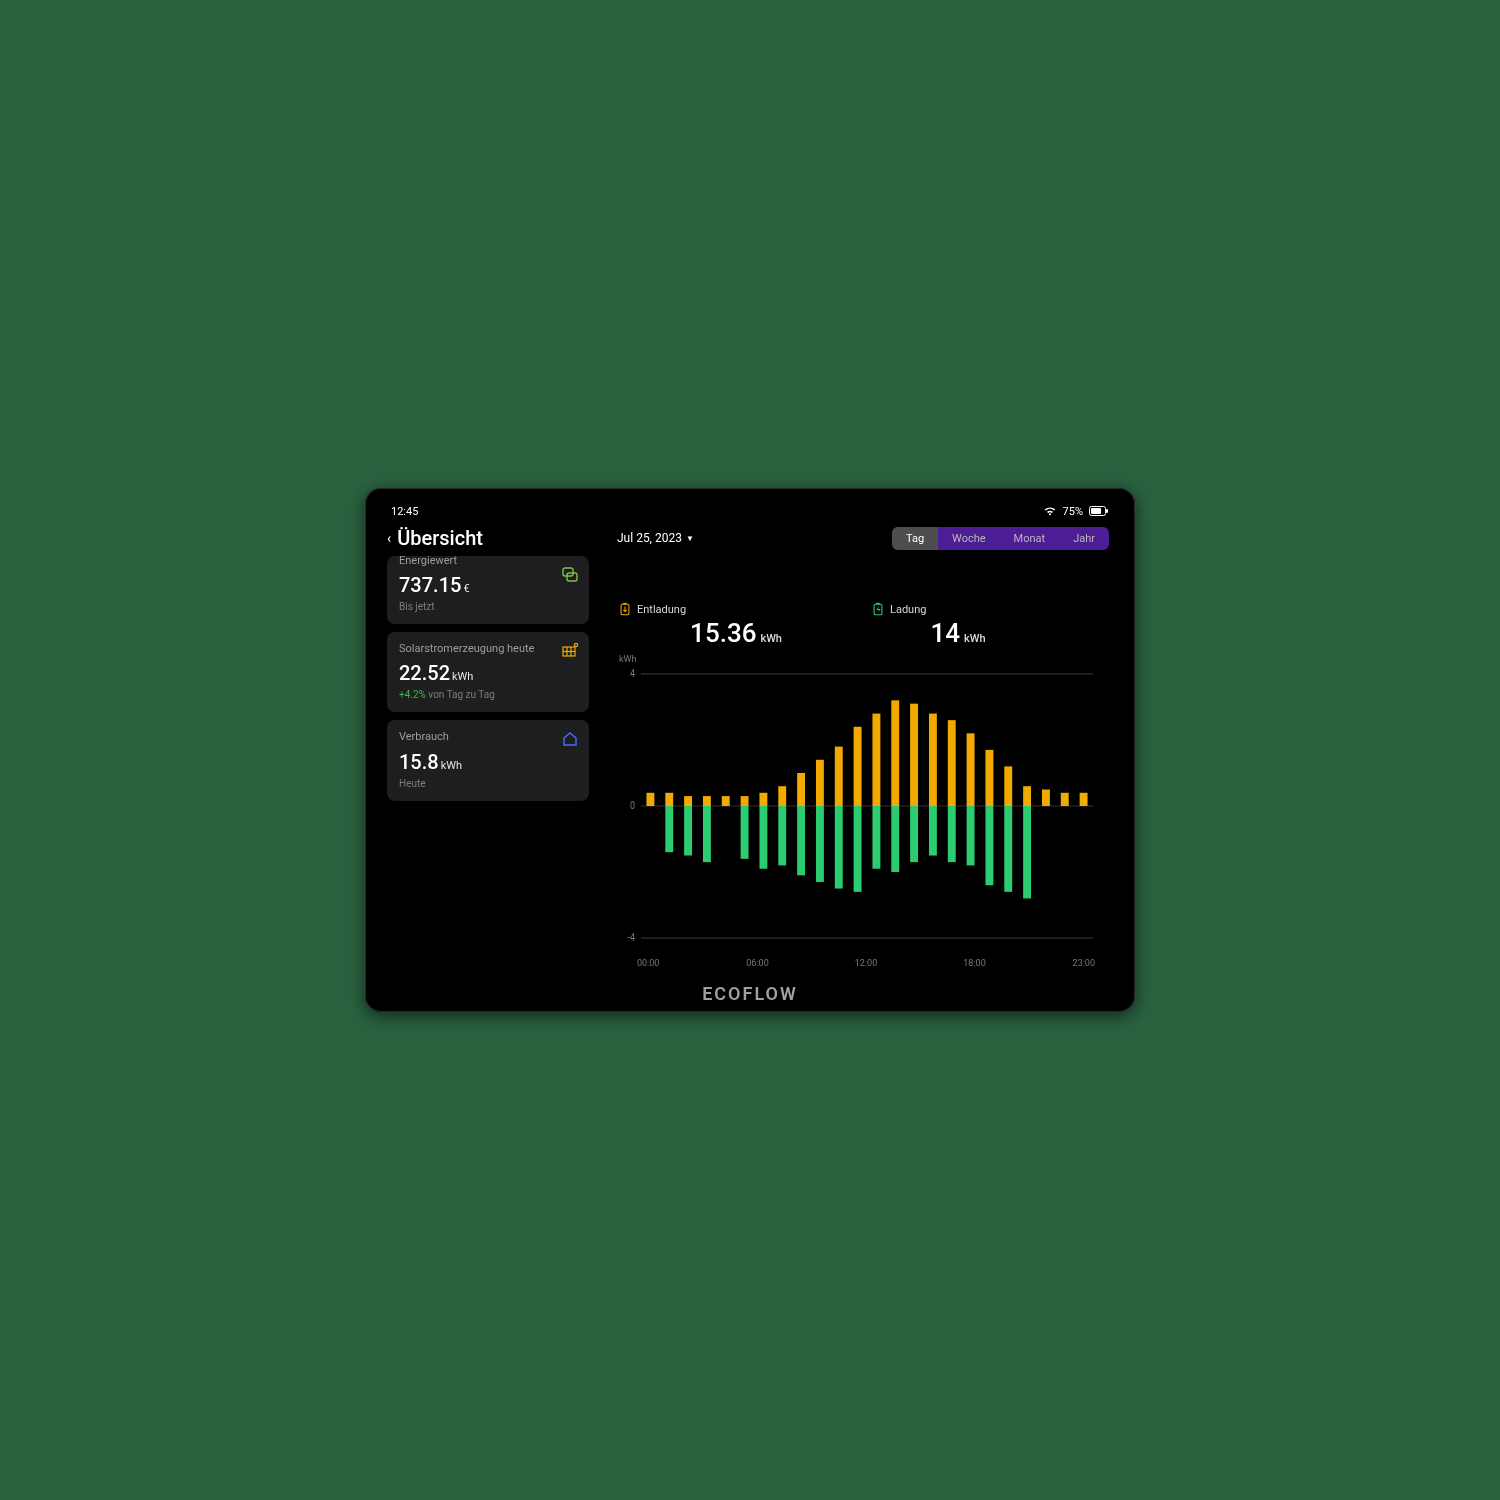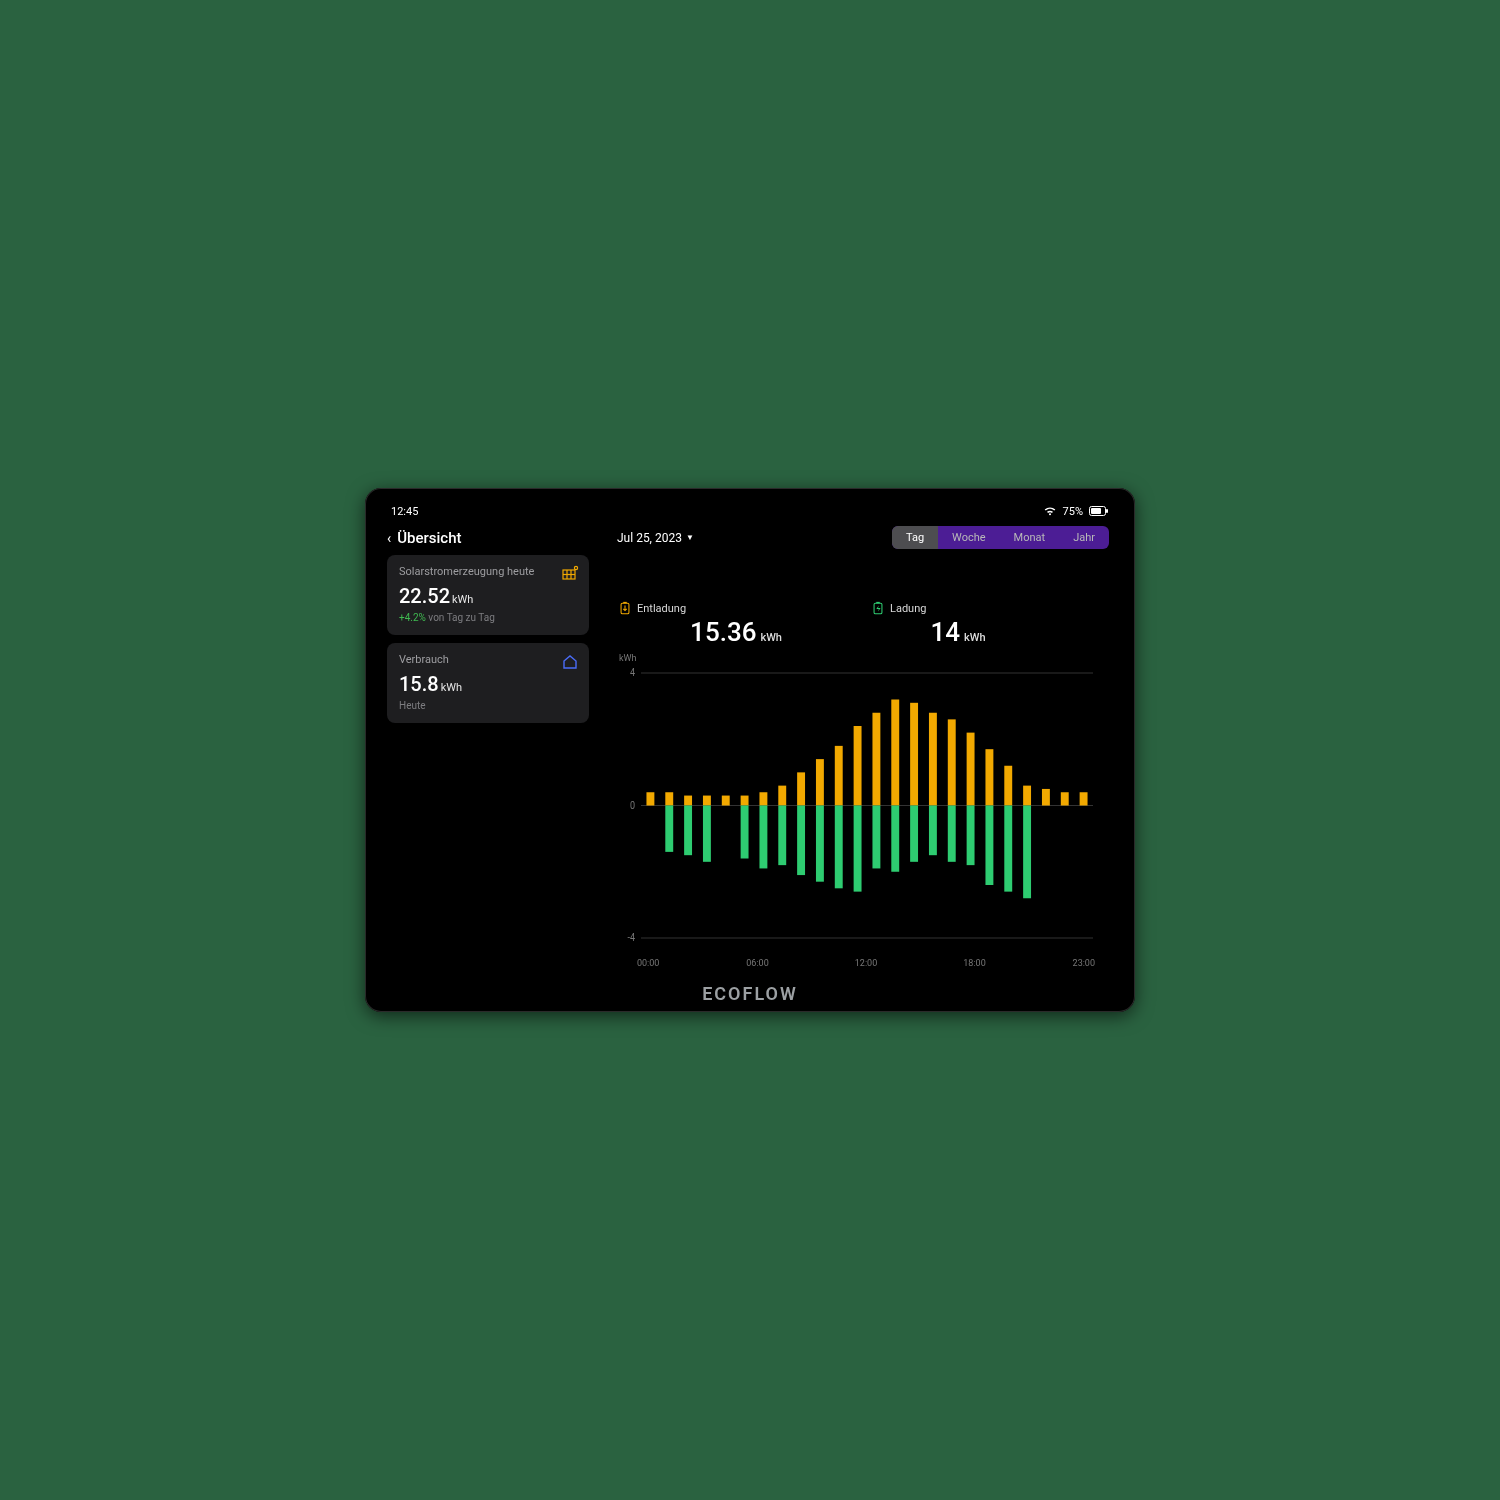--- a/index.html
+++ b/index.html
@@ -55,21 +55,21 @@
 
   
   .headerrow {
     display: flex;
     align-items: center;
     padding: 4px 12px 6px 8px;
     gap: 12px;
   }
   .back-area { display:flex; align-items:center; gap:6px; width: 210px; color:#fff; }
   .chev { font-size:14px; color:#fff; }
-  .title { font-size:15px; font-weight:500; color:#fff; }
+  .title { font-size:20px; font-weight:500; color:#fff; }
   .date-pick { color:#fff; font-size:12px; display:flex; align-items:center; gap:4px; margin-left: 8px; cursor:pointer; }
   .date-pick .tri { font-size:8px; }
   .spacer { flex:1; }
   .range-tabs {
     display:flex;
     background:#4c1d95;
     border-radius:6px;
     overflow:hidden;
   }
   .range-tabs .tab {
@@ -185,20 +185,33 @@
         <div class="tab">Woche</div>
         <div class="tab">Monat</div>
         <div class="tab">Jahr</div>
       </div>
     </div>
 
     <div class="body">
 
       <div class="sidebar">
 
+        <div class="card first-clip">
+          <span class="corner-icon">
+            <svg width="18" height="18" viewBox="0 0 18 18">
+                <g fill="none" stroke="#7ac142" stroke-width="1.4">
+                  <rect x="2" y="2" width="10" height="8" rx="2"></rect>
+                  <rect x="6" y="7" width="10" height="8" rx="2"></rect>
+                </g>
+              </svg>
+          </span>
+          <div class="label">Energiewert</div>
+          <div><span class="value">737.15</span><span class="unit">€</span></div>
+          <div class="sub">Bis jetzt</div>
+        </div>
 
         <div class="card">
           <span class="corner-icon">
             <svg width="18" height="18" viewBox="0 0 18 18">
                 <g fill="none" stroke="#f2a900" stroke-width="1.2">
                   <rect x="2" y="5" width="12" height="9"></rect>
                   <line x1="2" y1="9.5" x2="14" y2="9.5"></line>
                   <line x1="6" y1="5" x2="6" y2="14"></line>
                   <line x1="10" y1="5" x2="10" y2="14"></line>
                   <circle cx="15" cy="3" r="1.6"></circle>

